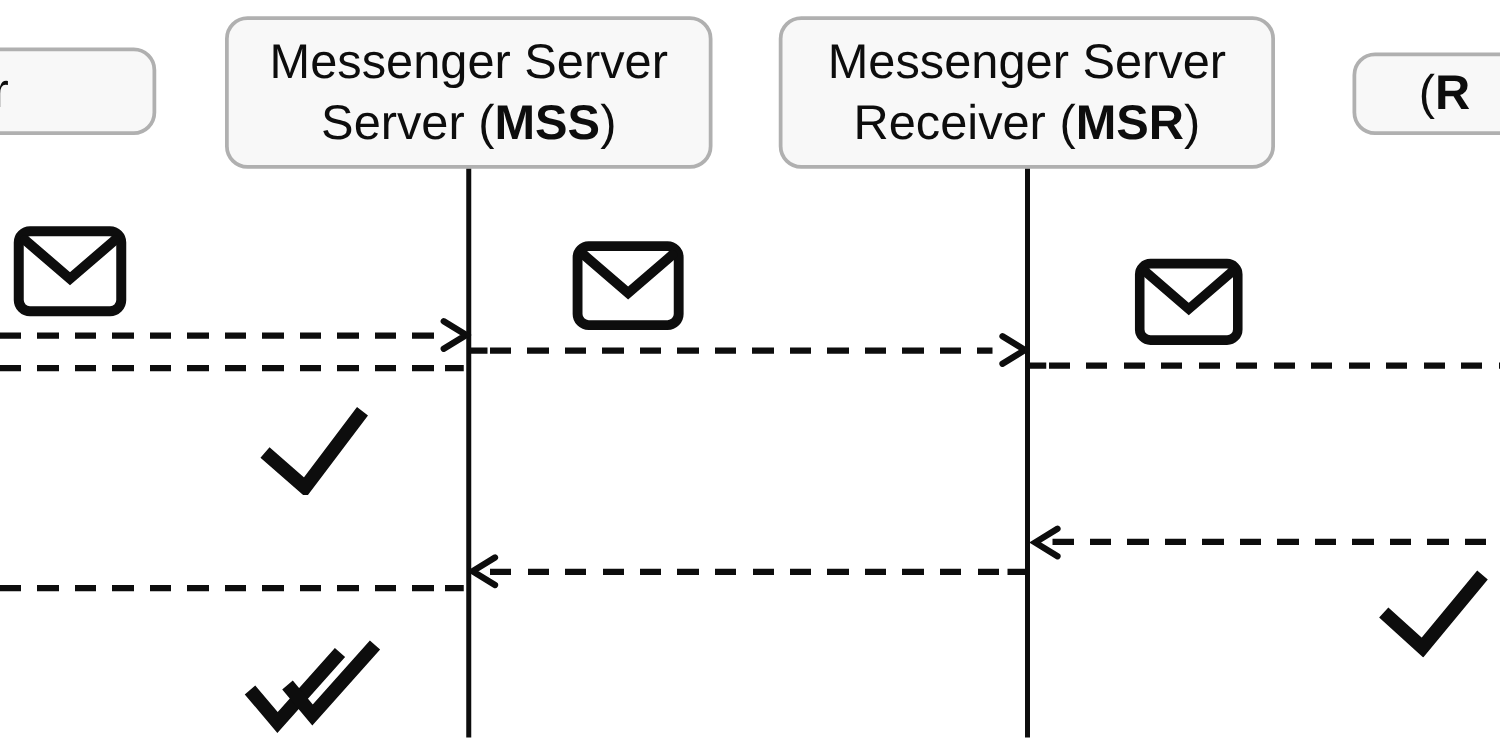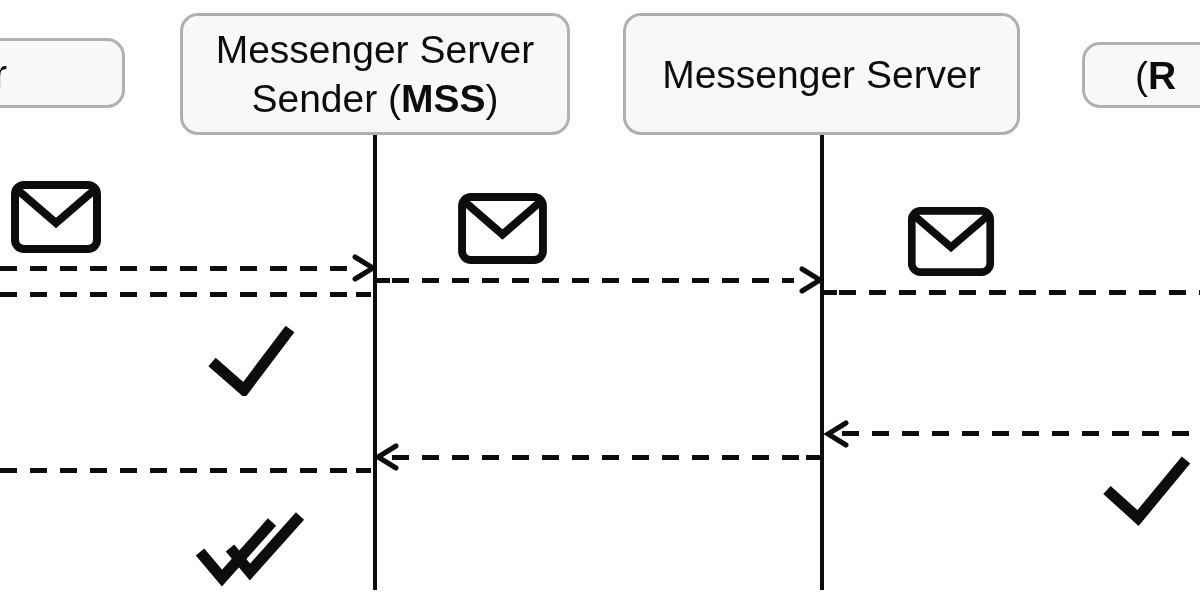--- a/index.html
+++ b/index.html
@@ -29,25 +29,26 @@
 <body>
 
 <div id="canvas">
 
   <div class="pbox" style="left:-245px; top:38px; width:370px; height:70px;">
     <span class="frag" style="left:236px;">r</span>
   </div>
 
   <div class="pbox" style="left:180px; top:13px; width:390px; height:122px;">
     <div>Messenger Server</div>
-    <div><span>Sender (</span><b>MSS</b><span>)</span></div>
+    <div><span>Server (</span><b>MSS</b><span>)</span></div>
   </div>
 
   <div class="pbox" style="left:623px; top:13px; width:397px; height:122px;">
     <div>Messenger Server</div>
+    <div><span>Receiver (</span><b>MSR</b><span>)</span></div>
   </div>
 
   <div class="pbox" style="left:1082px; top:42px; width:348px; height:66px;">
     <span class="frag" style="left:50px;"><span>(</span><b>R</b></span>
   </div>
 
   <div class="lifeline" style="left:373px; top:135px; height:455px;"></div>
   <div class="lifeline" style="left:820px; top:135px; height:455px;"></div>
 
   <svg class="ico" style="left:10px; top:180px;" width="92" height="74" viewBox="0 0 92 74">

